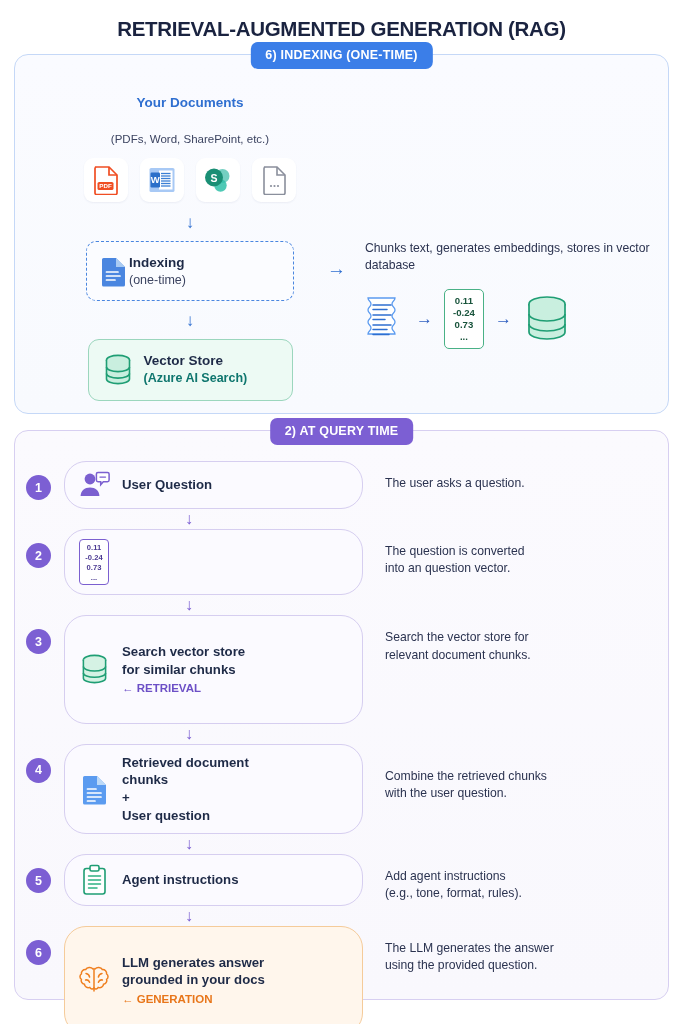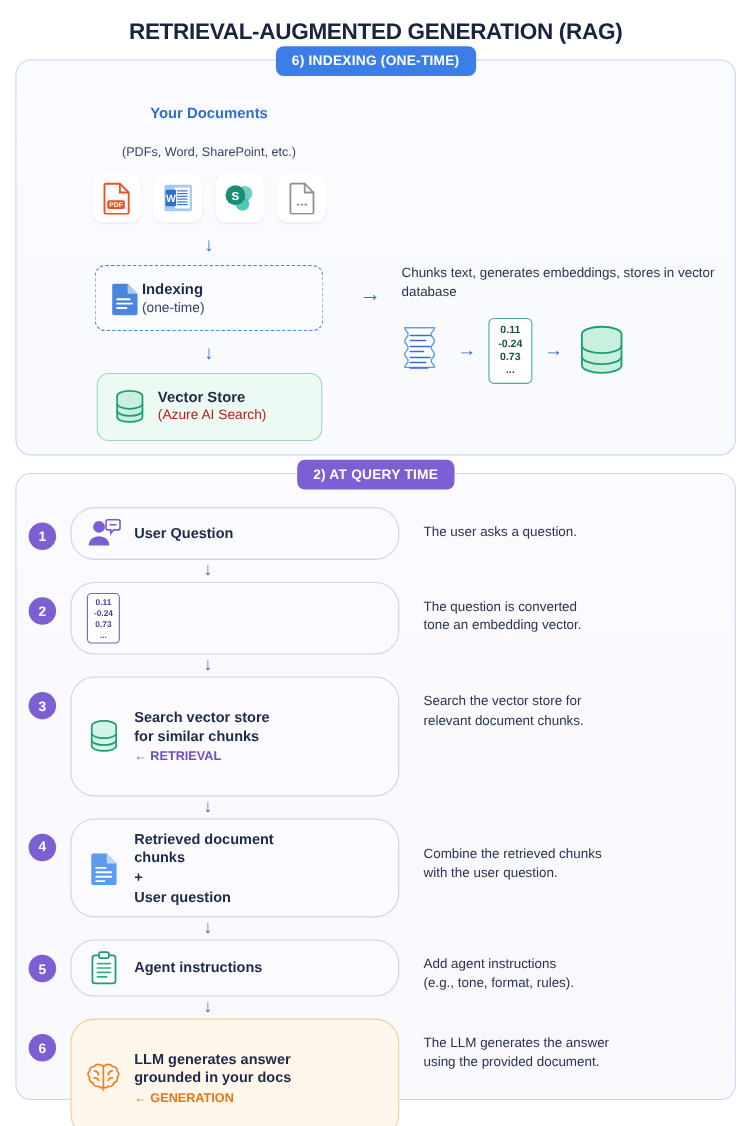--- a/index.html
+++ b/index.html
@@ -90,21 +90,21 @@
 
   .vector-store-box {
     width: 205px; margin: 0 auto;
     border: 1.4px solid #9bd6bd;
     border-radius: 11px;
     background: #edfaf4;
     display: flex; align-items: flex-start; gap: 11px;
     padding: 13px 14px;
   }
   .vs-text b { display:block; font-size: 13.5px; color:#1e2a47; }
-  .vs-text span { font-size: 12.5px; color: #b91c1c; }
+  .vs-text span { font-size: 12.5px; color: #0f766e; font-weight: bold; }
 
   .idx-left { position: absolute; left: 0; top: 0; width: 350px; }
   .idx-right { position: absolute; left: 350px; top: 185px; width: 300px; }
 
   .idx-right-caption {
     font-size: 12.2px; line-height: 1.42; color: #2b3350;
   }
   .pipeline {
     display: flex; align-items: center; gap: 11px; margin-top: 14px;
   }
@@ -324,21 +324,21 @@
           <div class="icon-slot">
             <div style="border:1.5px solid #7b5fd0;border-radius:4px;background:#fff;padding:3px 5px 2px;font-size:7.6px;font-weight:bold;color:#4b3a92;line-height:1.3;text-align:center;">
               <div>0.11</div>
               <div>-0.24</div>
               <div>0.73</div>
               <div>...</div>
             </div>
           </div>
         </div>
         <div class="desc" style="white-space:pre-line">The question is converted
-tone an embedding vector.</div>
+into an question vector.</div>
       </div>
       <div class="connector">
         <div class="spacer"></div>
         <div class="line arrow-purple">↓</div>
       </div>
 
       <div class="step-row">
         <div class="num">3</div>
         <div class="step-card">
           <div class="icon-slot">
@@ -432,18 +432,18 @@
               </g>
             </svg>
           </div>
           <div class="step-label" style="white-space:pre-line">
             <span>LLM generates answer
 grounded in your docs</span>
             <span class="tag tag-orange">← GENERATION</span>
           </div>
         </div>
         <div class="desc" style="white-space:pre-line">The LLM generates the answer
-using the provided document.</div>
+using the provided question.</div>
       </div>
 
     </div>
   </div>
 </div>
 
 </body></html>

